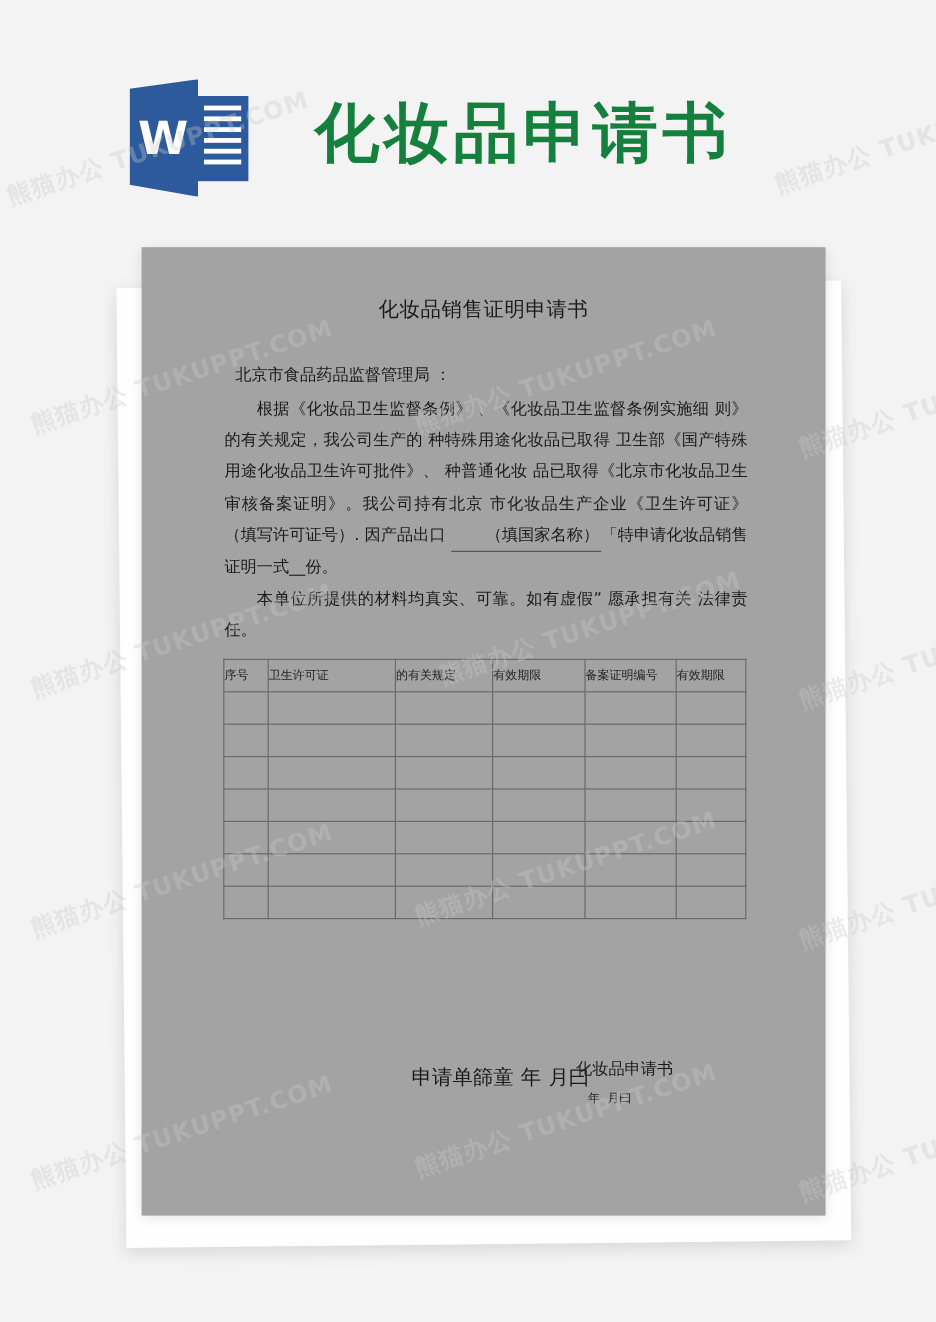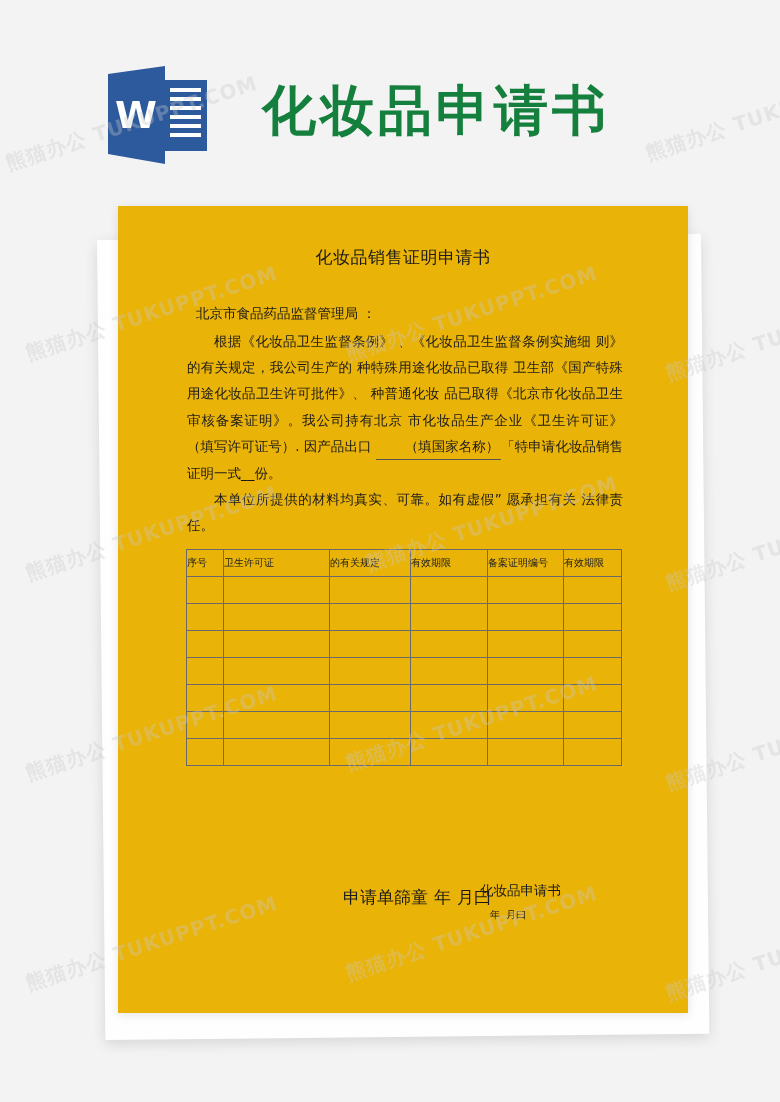--- a/index.html
+++ b/index.html
@@ -60,21 +60,21 @@
       box-shadow: 0 4px 14px rgba(0,0,0,0.12);
       transform: rotate(-0.6deg);
       transform-origin: left top;
     }
     .page {
       position: absolute;
       left: 118px;
       top: 206px;
       width: 570px;
       height: 807px;
-      background: #eab308;
+      background: #a3a3a3;
       box-shadow: 0 2px 10px rgba(0,0,0,0.10);
     }
     .doc-title {
       position: absolute;
       left: 0;
       top: 40px;
       width: 570px;
       text-align: center;
       font-size: 17px;
       color: #1a1a1a;

